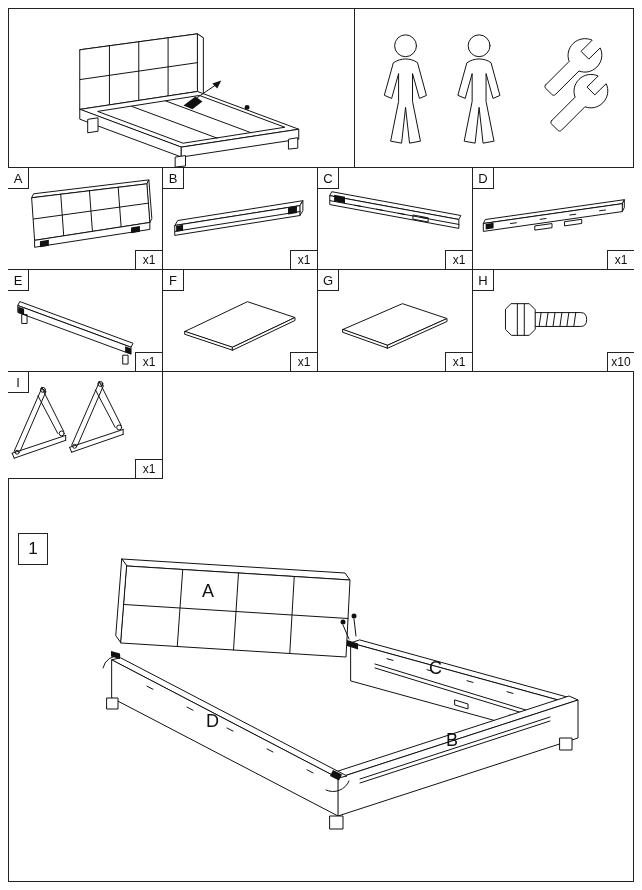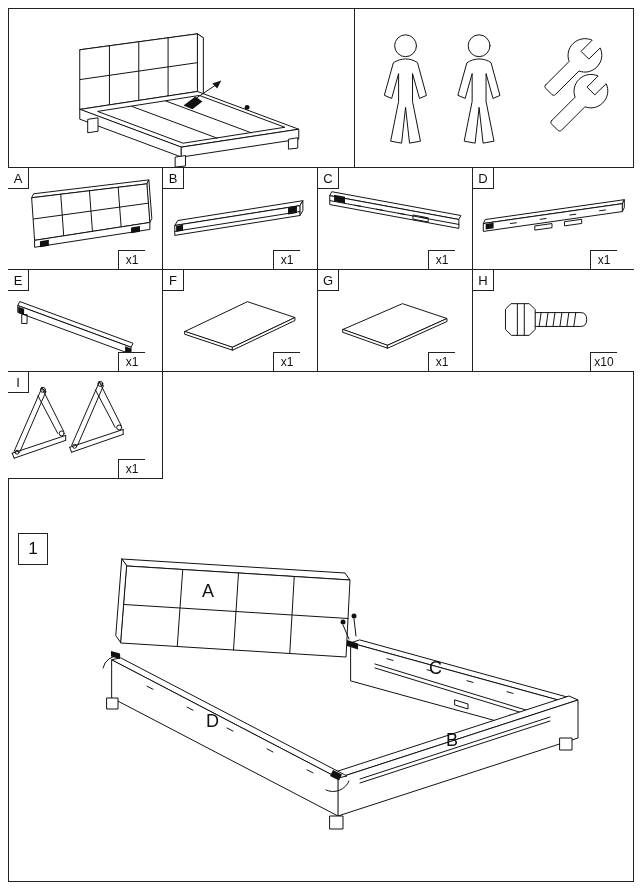--- a/index.html
+++ b/index.html
@@ -15,21 +15,21 @@
   .c-b { left:163px; top:168px; width:155px; height:102px; }
   .c-c { left:318px; top:168px; width:155px; height:102px; }
   .c-d { left:473px; top:168px; width:161px; height:102px; }
   .c-e { left:8px;   top:270px; width:155px; height:102px; }
   .c-f { left:163px; top:270px; width:155px; height:102px; }
   .c-g { left:318px; top:270px; width:155px; height:102px; }
   .c-h { left:473px; top:270px; width:161px; height:102px; }
   .c-i { left:8px;   top:372px; width:155px; height:107px; }
   .part-label { position:absolute; left:0; top:0; width:21px; height:21px; border-right:1px solid #222; border-bottom:1px solid #222;
                 font-size:13px; display:flex; align-items:center; justify-content:center; background:#fff; z-index:2; }
-  .part-qty { position:absolute; right:17px; bottom:0; min-width:27px; height:19px; border-left:1px solid #222; border-top:1px solid #222;
+  .part-qty { position:absolute; right:0; bottom:0; min-width:27px; height:19px; border-left:1px solid #222; border-top:1px solid #222;
               font-size:12px; display:flex; align-items:center; justify-content:center; padding:0 3px; background:#fff; z-index:2; }
   .part-art, .panel-art { position:absolute; inset:0; width:100%; height:100%; }
   .step-num { position:absolute; left:18px; top:533px; width:30px; height:32px; border:1px solid #222;
               font-size:17px; display:flex; align-items:center; justify-content:center; background:#fff; }
   .step-art { position:absolute; left:0; top:540px; width:642px; height:342px; }
   .callout { position:absolute; font-size:18px; line-height:1; color:#111; }
   .cl-a { left:202px; top:582px; }
   .cl-c { left:429px; top:659px; }
   .cl-d { left:206px; top:712px; }
   .cl-b { left:446px; top:731px; }

